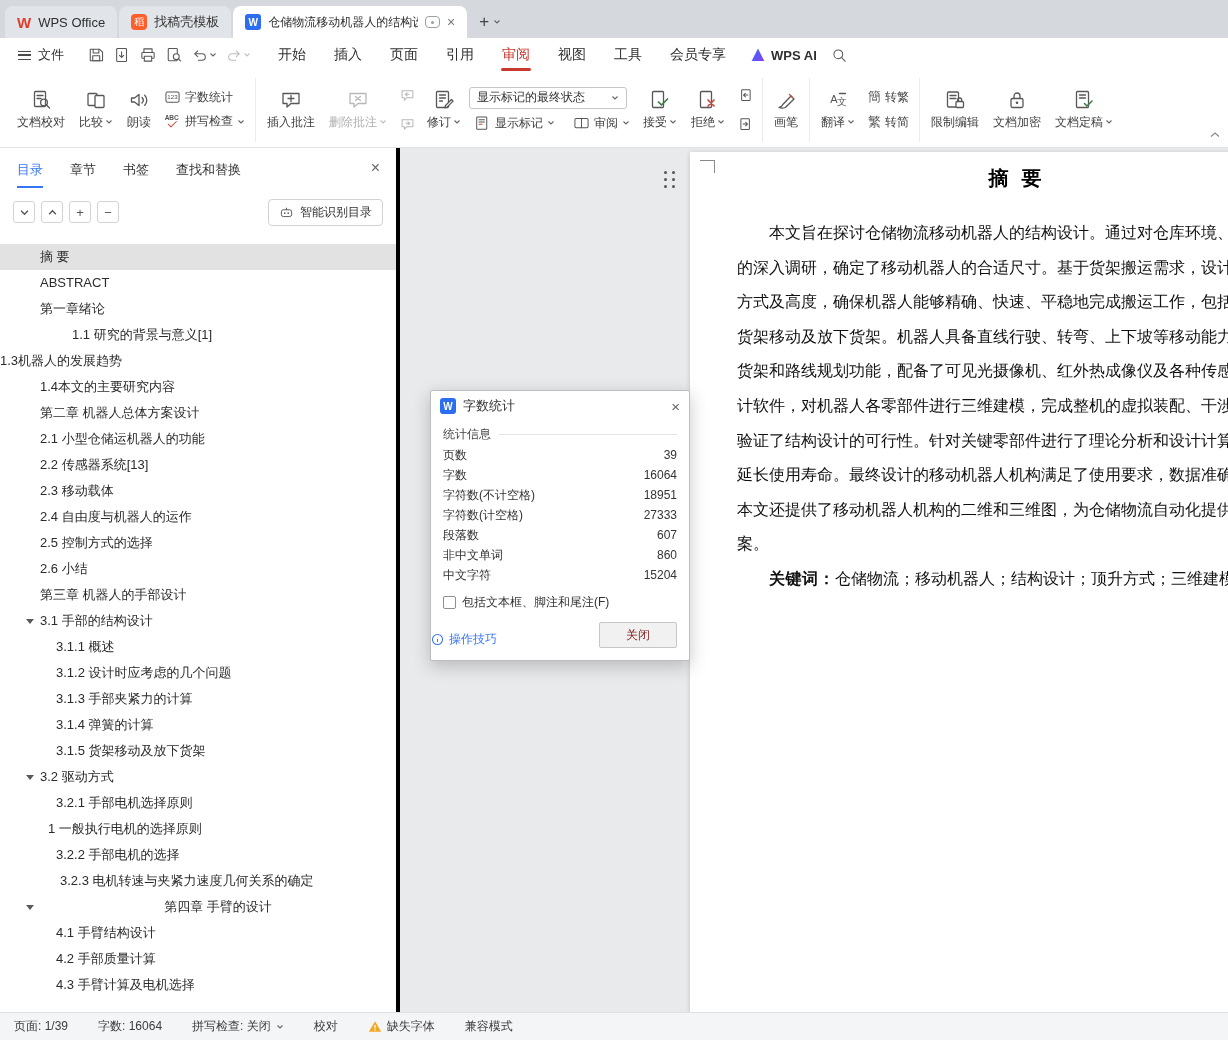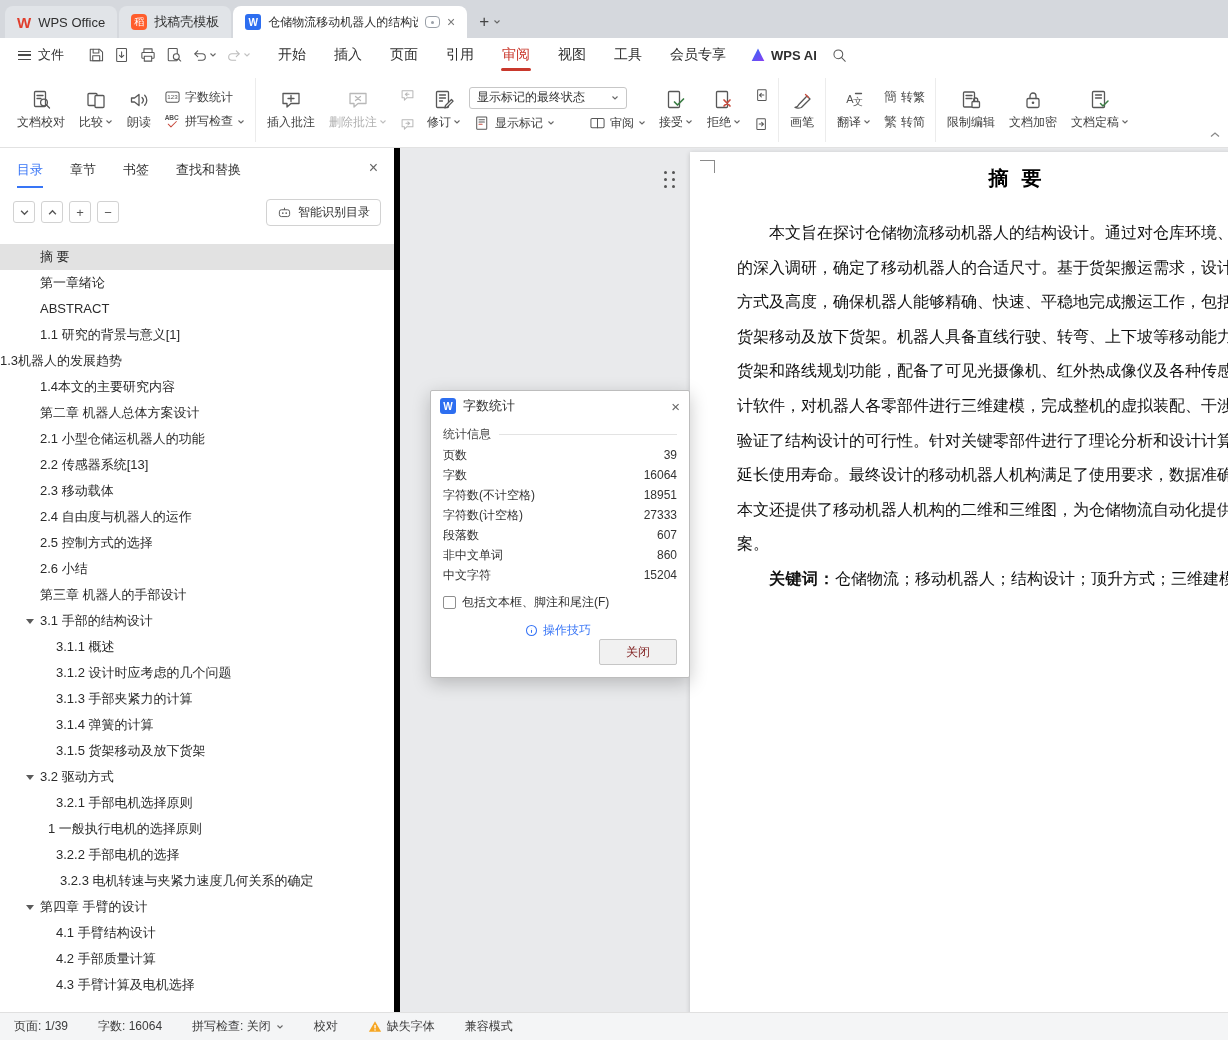--- a/index.html
+++ b/index.html
@@ -48,32 +48,32 @@
   .rgroup + .rgroup { border-left:1px solid #ececec; }
   .rbig { display:flex; flex-direction:column; align-items:center; justify-content:center; gap:3px;
           padding:3px 6px; border-radius:4px; font-size:12px; color:#404040; white-space:nowrap; }
   .rbig .lbl { display:flex; align-items:center; gap:2px; }
   .rstack { display:flex; flex-direction:column; gap:5px; justify-content:center; }
   .rsmall { display:flex; align-items:center; gap:4px; font-size:12px; color:#404040; padding:1px 5px; border-radius:3px; white-space:nowrap; }
   .rnavcol { display:flex; flex-direction:column; gap:7px; justify-content:center; }
   .rnav { width:24px; height:22px; display:flex; align-items:center; justify-content:center; border-radius:3px; }
   .combo { width:158px; height:22px; border:1px solid #c7c7c7; border-radius:3px; font-size:12px; color:#333;
            display:flex; align-items:center; justify-content:space-between; padding:0 7px; background:#fff; }
-  .combo-row2 { display:flex; gap:24px; }
+  .combo-row2 { display:flex; gap:8px; }
   .disabled { opacity:.42; }
   .ic { display:inline-flex; align-items:center; justify-content:center; }
   .charic { font-size:13px; color:#555; }
   .chev { display:inline-flex; align-items:center; }
   .ribbon-collapse { position:absolute; right:8px; bottom:4px; }
 
   
   .main { flex:1; display:flex; position:relative; background:#e9eaec; overflow:hidden; }
 
   
-  .sidebar { width:400px; background:#fff; border-right:6px solid #000000; display:flex; flex-direction:column; flex:none; }
+  .sidebar { width:400px; background:#fff; border-right:4px solid #000000; display:flex; flex-direction:column; flex:none; }
   .side-tabs { height:44px; display:flex; align-items:center; padding:0 17px; gap:27px; font-size:13px; color:#333; position:relative; flex:none; }
   .side-tab { position:relative; white-space:nowrap; }
   .side-tab.active { color:#3875f6; }
   .side-tab.active::after { content:''; position:absolute; left:0; right:0; bottom:-9px; height:2px; background:#3875f6; }
   .side-close { position:absolute; right:16px; top:12px; font-size:16px; color:#666; line-height:1; }
   .side-ctrl { height:40px; display:flex; align-items:center; padding:0 13px; gap:6px; flex:none; }
   .sq-btn { width:22px; height:22px; border:1px solid #d2d2d2; border-radius:3px; background:#fff;
             display:flex; align-items:center; justify-content:center; font-size:13px; color:#555; line-height:1; }
   .smart-btn { margin-left:auto; height:27px; border:1px solid #d2d2d2; border-radius:4px; background:#fff;
                display:flex; align-items:center; gap:6px; padding:0 10px; font-size:12px; color:#333; white-space:nowrap; }
@@ -103,21 +103,21 @@
   .dialog { position:absolute; left:430px; top:242px; width:260px; background:#fff; border:1px solid #bdbdbd;
             box-shadow:0 5px 18px rgba(0,0,0,.22); z-index:5; border-radius:2px; }
   .dlg-title { height:30px; display:flex; align-items:center; gap:7px; padding:0 9px; font-size:13px; color:#333; }
   .dlg-close { margin-left:auto; font-size:15px; color:#666; line-height:1; }
   .dlg-body { padding:2px 12px 0 12px; }
   .dlg-sect { display:flex; align-items:center; gap:8px; font-size:12px; color:#444; height:22px; }
   .dlg-sect .line { flex:1; height:1px; background:#e3e3e3; }
   .stat-row { display:flex; justify-content:space-between; align-items:center; height:20px; font-size:12px; color:#333; }
   .dlg-check { display:flex; align-items:center; gap:6px; font-size:12px; color:#333; margin-top:9px; }
   .cbox { width:13px; height:13px; border:1px solid #8f8f8f; border-radius:2px; background:#fff; flex:none; }
-  .dlg-footer { display:flex; align-items:center; padding:11px 12px 12px 8px;flex-direction:column; }
+  .dlg-footer { display:flex; align-items:flex-end; padding:11px 12px 12px 0; }
   .tips { display:flex; align-items:center; gap:5px; font-size:12px; color:#3875f6; }
   .dlg-btn { margin-left:auto; width:78px; height:26px; background:#f1f1f1; border:1px solid #c6c6c6; border-radius:2px;
              font-size:12px; color:#7f1d1d; display:flex; align-items:center; justify-content:center; }
 
   
   .statusbar { height:28px; background:#f4f5f6; border-top:1px solid #e0e0e0; display:flex; align-items:center;
                padding:0 14px; gap:30px; font-size:12px; color:#3c3c3c; flex:none; }
   .sitem { display:flex; align-items:center; gap:5px; white-space:nowrap; }
 </style>
 </head>
@@ -596,23 +596,23 @@
                 <circle cx="8.5" cy="12" r="1.2" fill="#555" stroke="none"></circle>
                 <circle cx="13.5" cy="12" r="1.2" fill="#555" stroke="none"></circle>
                 <path d="M11 4v3"></path>
               </svg>
           </span>
           <span>智能识别目录</span>
         </span>
       </div>
       <div class="toc">
           <div class="toc-item selected" style="padding-left: 40px;"><span>摘 要</span></div>
+          <div class="toc-item" style="padding-left: 40px;"><span>ABSTRACT</span></div>
           <div class="toc-item" style="padding-left: 40px;"><span>第一章绪论</span></div>
-          <div class="toc-item" style="padding-left: 40px;"><span>ABSTRACT</span></div>
-          <div class="toc-item" style="padding-left: 40px;"><span>1.1 研究的背景与意义[1]</span></div>
+          <div class="toc-item" style="padding-left: 64px; margin-left: 8px;"><span>1.1 研究的背景与意义[1]</span></div>
           <div class="toc-item" style=""><span>1.3机器人的发展趋势</span></div>
           <div class="toc-item" style="padding-left: 40px;"><span>1.4本文的主要研究内容</span></div>
           <div class="toc-item" style="padding-left: 40px;"><span>第二章 机器人总体方案设计</span></div>
           <div class="toc-item" style="padding-left: 40px;"><span>2.1 小型仓储运机器人的功能</span></div>
           <div class="toc-item" style="padding-left: 40px;"><span>2.2 传感器系统[13]</span></div>
           <div class="toc-item" style="padding-left: 40px;"><span>2.3 移动载体</span></div>
           <div class="toc-item" style="padding-left: 40px;"><span>2.4 自由度与机器人的运作</span></div>
           <div class="toc-item" style="padding-left: 40px;"><span>2.5 控制方式的选择</span></div>
           <div class="toc-item" style="padding-left: 40px;"><span>2.6 小结</span></div>
           <div class="toc-item" style="padding-left: 40px;"><span>第三章  机器人的手部设计</span></div>
@@ -620,21 +620,21 @@
           <div class="toc-item" style="padding-left: 56px;"><span>3.1.1 概述</span></div>
           <div class="toc-item" style="padding-left: 56px;"><span>3.1.2 设计时应考虑的几个问题</span></div>
           <div class="toc-item" style="padding-left: 56px;"><span>3.1.3 手部夹紧力的计算</span></div>
           <div class="toc-item" style="padding-left: 56px;"><span>3.1.4 弹簧的计算</span></div>
           <div class="toc-item" style="padding-left: 56px;"><span>3.1.5 货架移动及放下货架</span></div>
           <div class="toc-item" style="padding-left: 40px;"><span class="toc-arrow" style="left: 26px;"></span><span>3.2 驱动方式</span></div>
           <div class="toc-item" style="padding-left: 56px;"><span>3.2.1 手部电机选择原则</span></div>
           <div class="toc-item" style="padding-left: 48px;"><span>1 一般执行电机的选择原则</span></div>
           <div class="toc-item" style="padding-left: 56px;"><span>3.2.2 手部电机的选择</span></div>
           <div class="toc-item" style="padding-left: 60px;"><span>3.2.3 电机转速与夹紧力速度几何关系的确定</span></div>
-          <div class="toc-item" style="padding-left: 40px;"><span class="toc-arrow" style="left: 26px;"></span><span>第四章  手臂的设计</span></div>
+          <div class="toc-item" style="padding-left: 40px; text-align: center;"><span class="toc-arrow" style="left: 26px;"></span><span>第四章  手臂的设计</span></div>
           <div class="toc-item" style="padding-left: 56px;"><span>4.1 手臂结构设计</span></div>
           <div class="toc-item" style="padding-left: 56px;"><span>4.2 手部质量计算</span></div>
           <div class="toc-item" style="padding-left: 56px;"><span>4.3 手臂计算及电机选择</span></div>
         </div>
     </div>
 
     <div class="docarea">
       <div class="page">
         <span class="crop-mark"></span>
         <div class="doc-title">摘  要</div>

